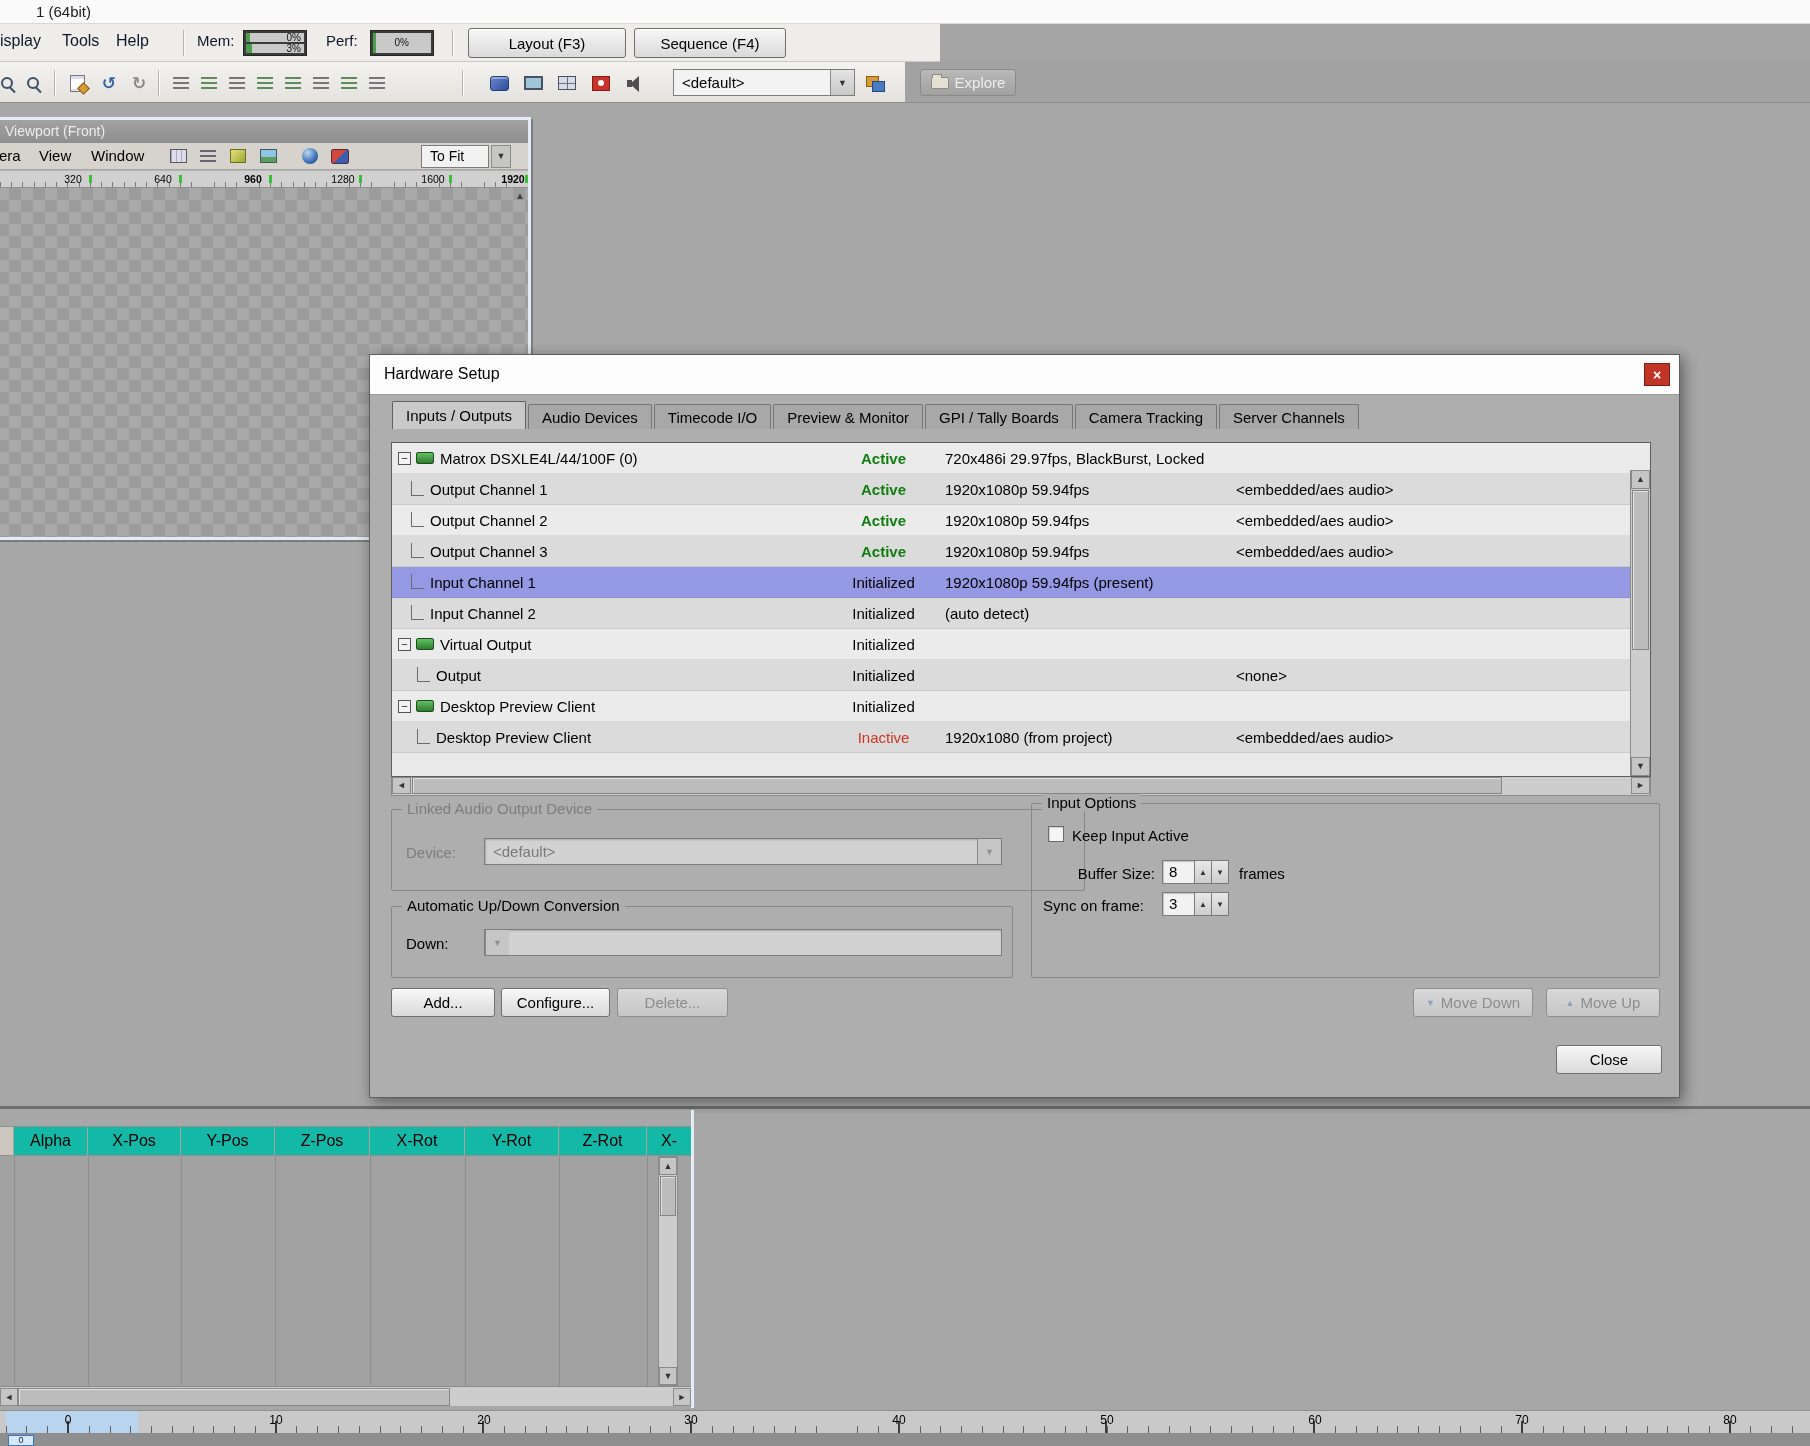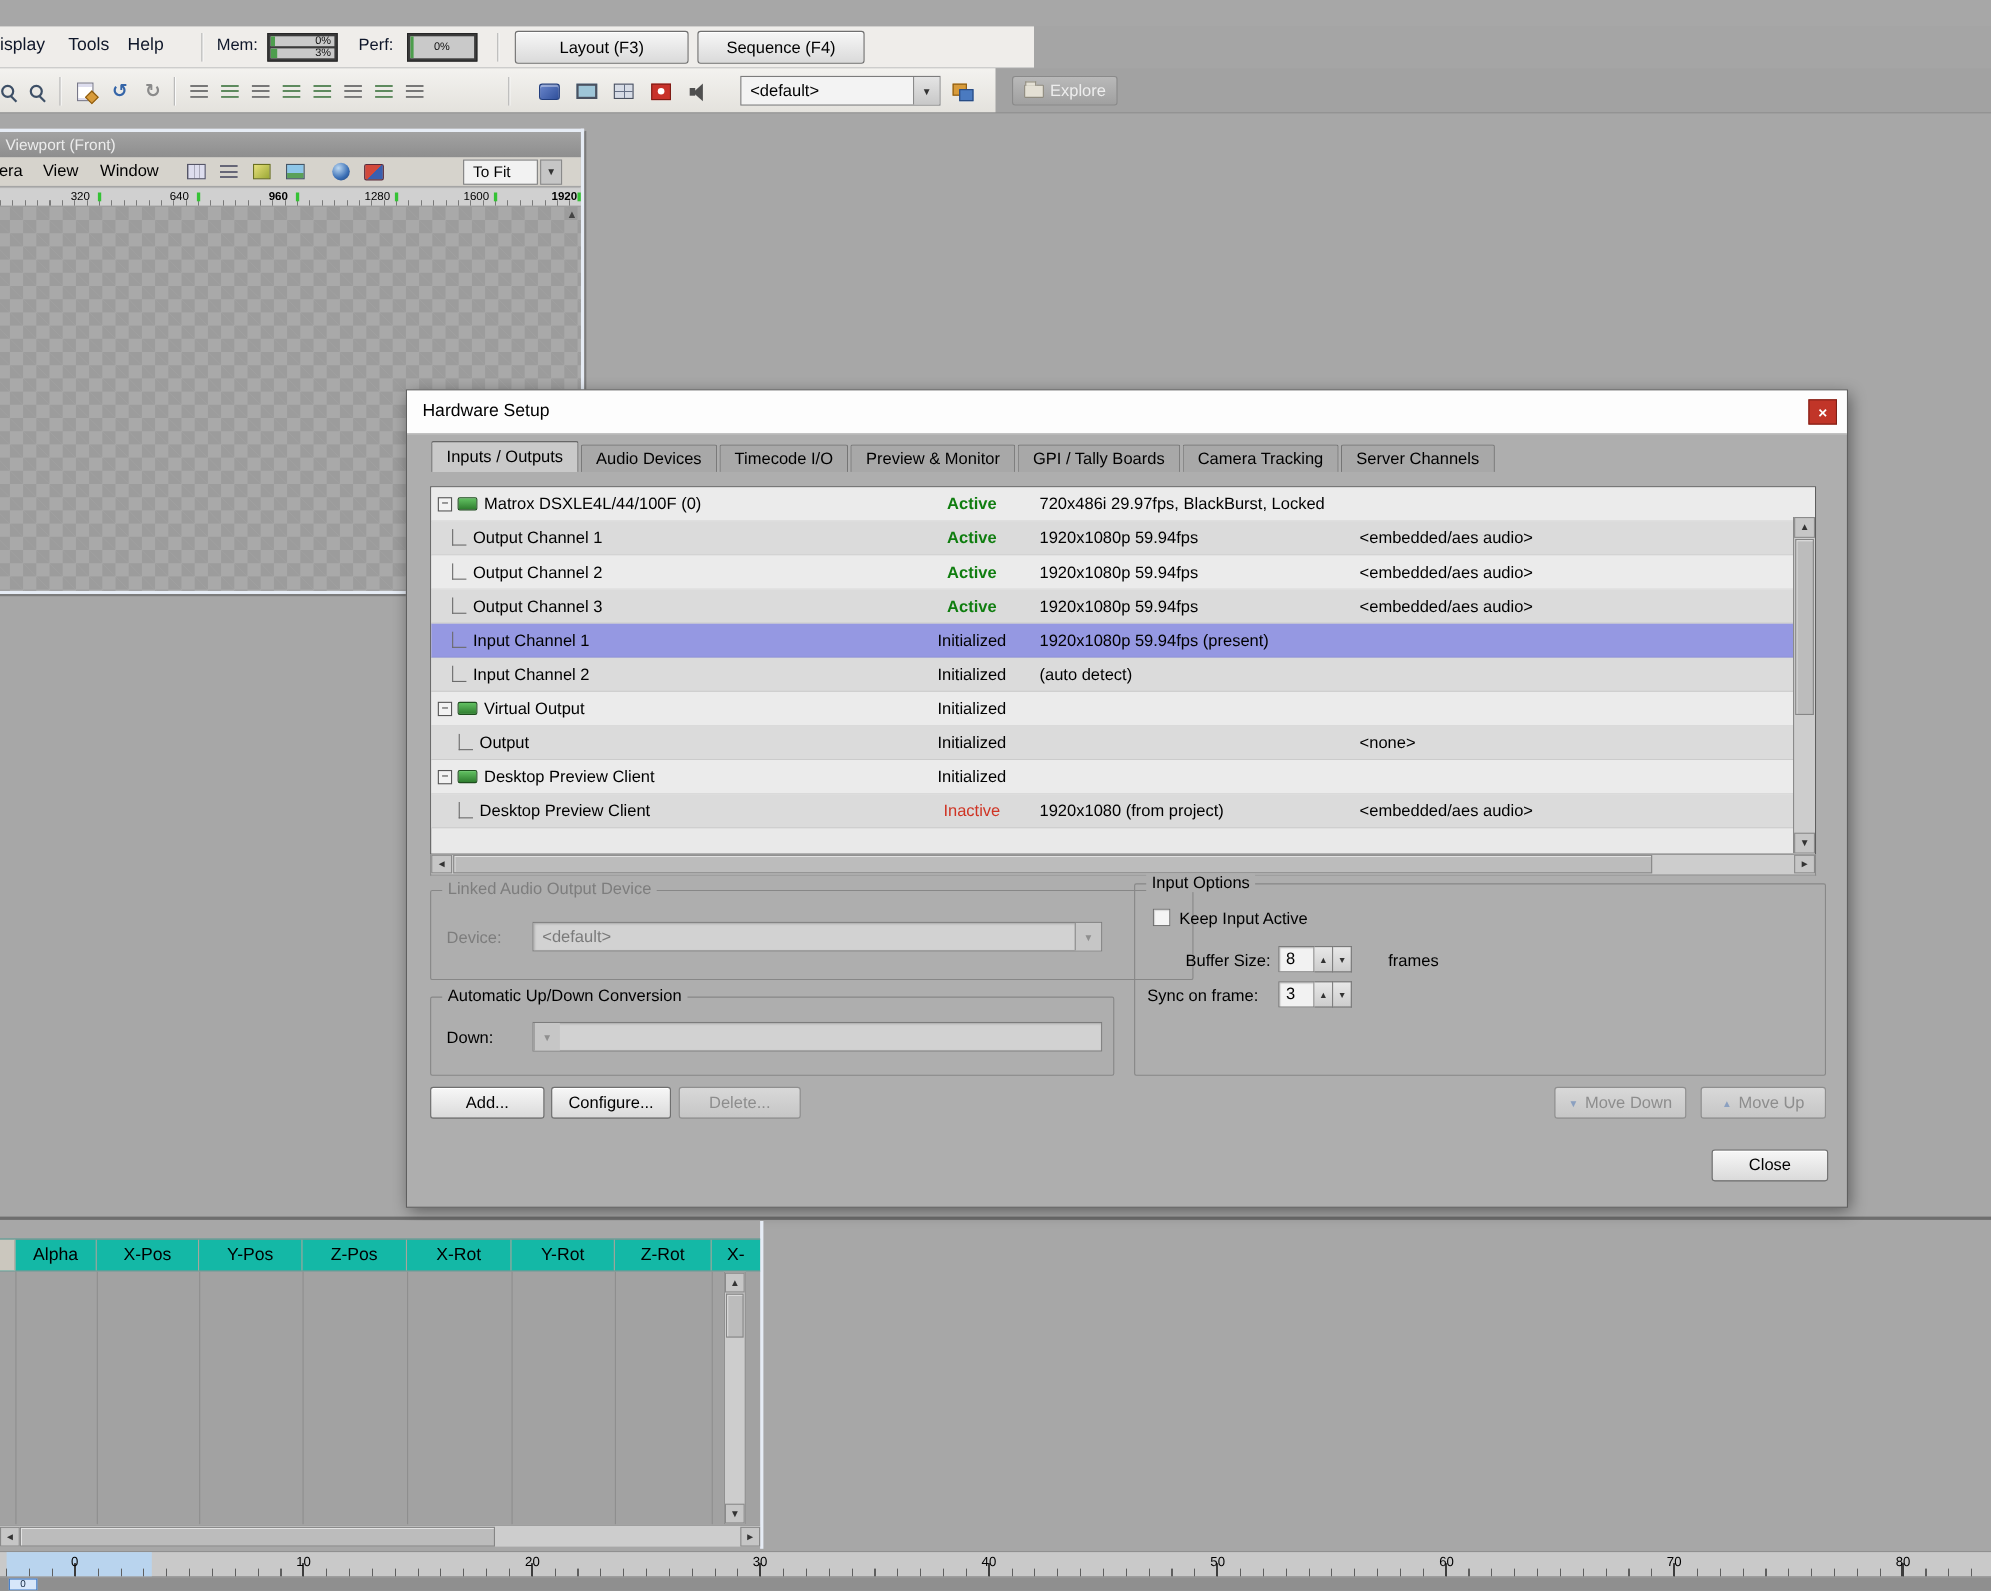--- a/index.html
+++ b/index.html
@@ -81,20 +81,23 @@
 .bars.g{background:repeating-linear-gradient(0deg,#5e8a5e 0 2px,transparent 2px 5px)}
 .mitem{position:absolute;top:8px;font-size:16px;color:#0f172a}
 .glyph-blue{color:#3565a8;font-size:17px;font-weight:bold}
 .glyph-gray{color:#8a8a8a;font-size:17px;font-weight:bold}
 </style>
 </head>
 <body>
 
 <div id="screen">
 
+  <div class="abs" style="left:0;top:0;width:1810px;height:24px;background:#fafafa;border-bottom:1px solid #d9d9d9;">
+    <span class="abs" style="left:36px;top:3px;font-size:15px;color:#222;">1 (64bit)</span>
+  </div>
 
   <div class="abs" style="left:0;top:24px;width:1810px;height:38px;background:#a5a5a5;">
     <div class="abs" style="left:0;top:0;width:940px;height:38px;background:#efedea;border-bottom:1px solid #c9c9c9;"></div>
     <span class="mitem" style="left:0px;">isplay</span>
     <span class="mitem" style="left:62px;">Tools</span>
     <span class="mitem" style="left:116px;">Help</span>
     <div class="tsep" style="left:183px;top:6px;"></div>
     <span class="mitem" style="left:197px;font-size:15px;">Mem:</span>
     <div class="gauge" style="left:243px;top:6px;width:64px;height:26px;">
       <div class="gbar">
@@ -437,21 +440,21 @@
     <div class="group" style="left:661px;top:448px;width:629px;height:175px;">
       <span class="glabel">Input Options</span>
       <div class="chk" style="left:16px;top:22px;"></div>
       <span class="abs" style="left:40px;top:23px;font-size:15px;">Keep Input Active</span>
       <span class="abs" style="left:0;top:61px;width:123px;text-align:right;font-size:15px;">Buffer Size:</span>
       <div class="abs sfield" style="left:130px;top:56px;"><span>8</span></div>
       <div class="abs spinpair" style="left:163px;top:56px;">
         <span class="sbtn2">▲</span>
         <span class="sbtn2">▼</span>
       </div>
-      <span class="abs" style="left:207px;top:61px;font-size:15px;margin-left:23px;">frames</span>
+      <span class="abs" style="left:207px;top:61px;font-size:15px;">frames</span>
       <span class="abs" style="left:0;top:93px;width:123px;text-align:center;font-size:15px;">Sync on frame:</span>
       <div class="abs sfield" style="left:130px;top:88px;"><span>3</span></div>
       <div class="abs spinpair" style="left:163px;top:88px;">
         <span class="sbtn2">▲</span>
         <span class="sbtn2">▼</span>
       </div>
     </div>
 
     <div class="btn abs" style="left:21px;top:633px;width:104px;height:29px;">
         <span>Add...</span>

